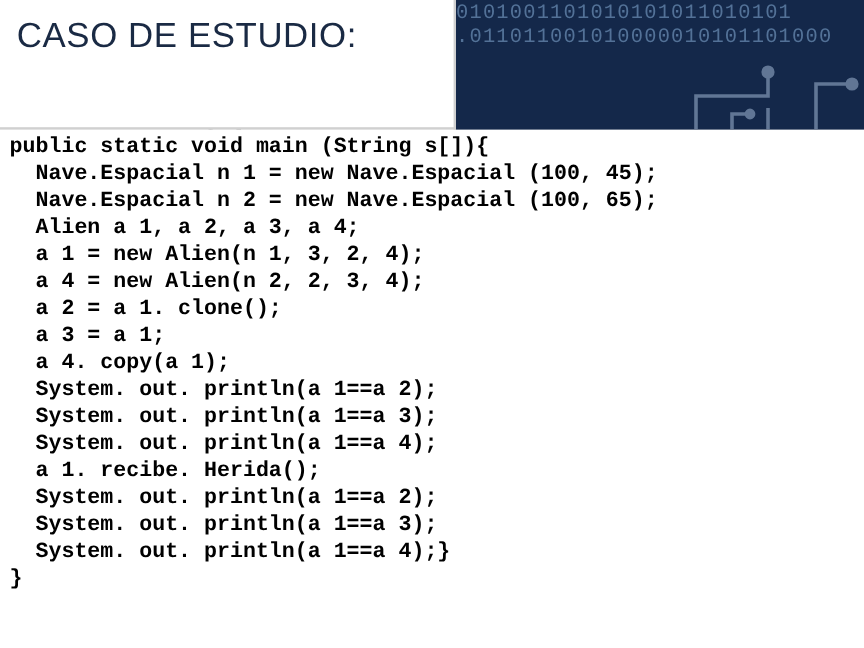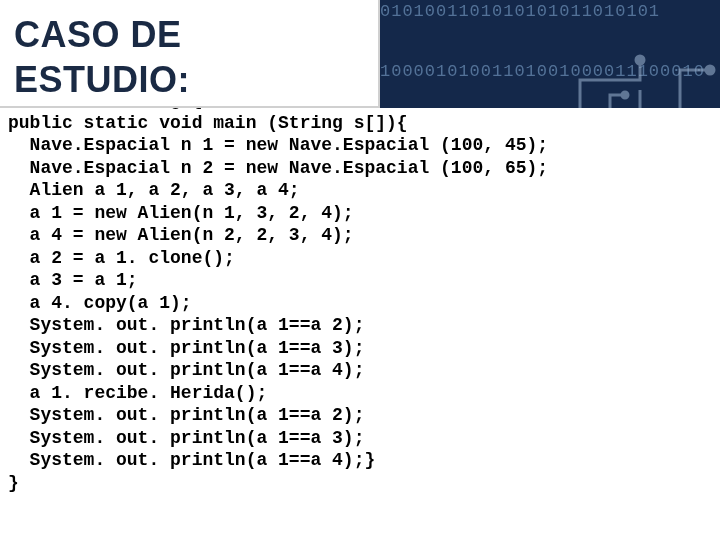--- a/index.html
+++ b/index.html
@@ -49,22 +49,22 @@
     left: 0;
     top: 0;
     width: 380px;
     height: 108px;
     background: #fff;
     border-bottom: 2px solid #d0d0d0;
     border-right: 2px solid #d0d0d0;
     padding: 12px 14px;
   }
   .title-box h1 {
-    font-size: 36px;
-    font-weight: bold;
+    font-size: 29px;
+    font-weight: normal;
     color: #1a2a44;
     line-height: 1.25;
     letter-spacing: 0.5px;
   }
   .code-area {
     padding: 6px 8px 0 8px;
   }
   .code-area pre {
     font-family: "Courier New", monospace;
     font-weight: bold;
@@ -73,21 +73,21 @@
     color: #000;
     white-space: pre;
   }
 </style>
 </head>
 <body>
 
 <div class="header">
   <div class="header-right">
     <div class="binline" style="top:2px">0101001101010101011010101</div>
-    <div class="binline" style="top:62px">10000101001101001000011100010</div>
+    <div class="binline" style="top:22px">.011011001010000010101101000</div>
     <svg class="circuit" viewBox="0 0 340 108">
       <g stroke="#8aa0bd" stroke-width="3" fill="none" opacity="0.65">
         <path d="M200 108 L200 80 L260 80 L260 60"></path>
         <path d="M260 108 L260 90"></path>
         <path d="M300 108 L300 70 L330 70"></path>
         <path d="M230 108 L230 95 L245 95"></path>
         <circle cx="260" cy="60" r="4" fill="#8aa0bd"></circle>
         <circle cx="245" cy="95" r="3" fill="#8aa0bd"></circle>
         <circle cx="330" cy="70" r="4" fill="#8aa0bd"></circle>
       </g>

